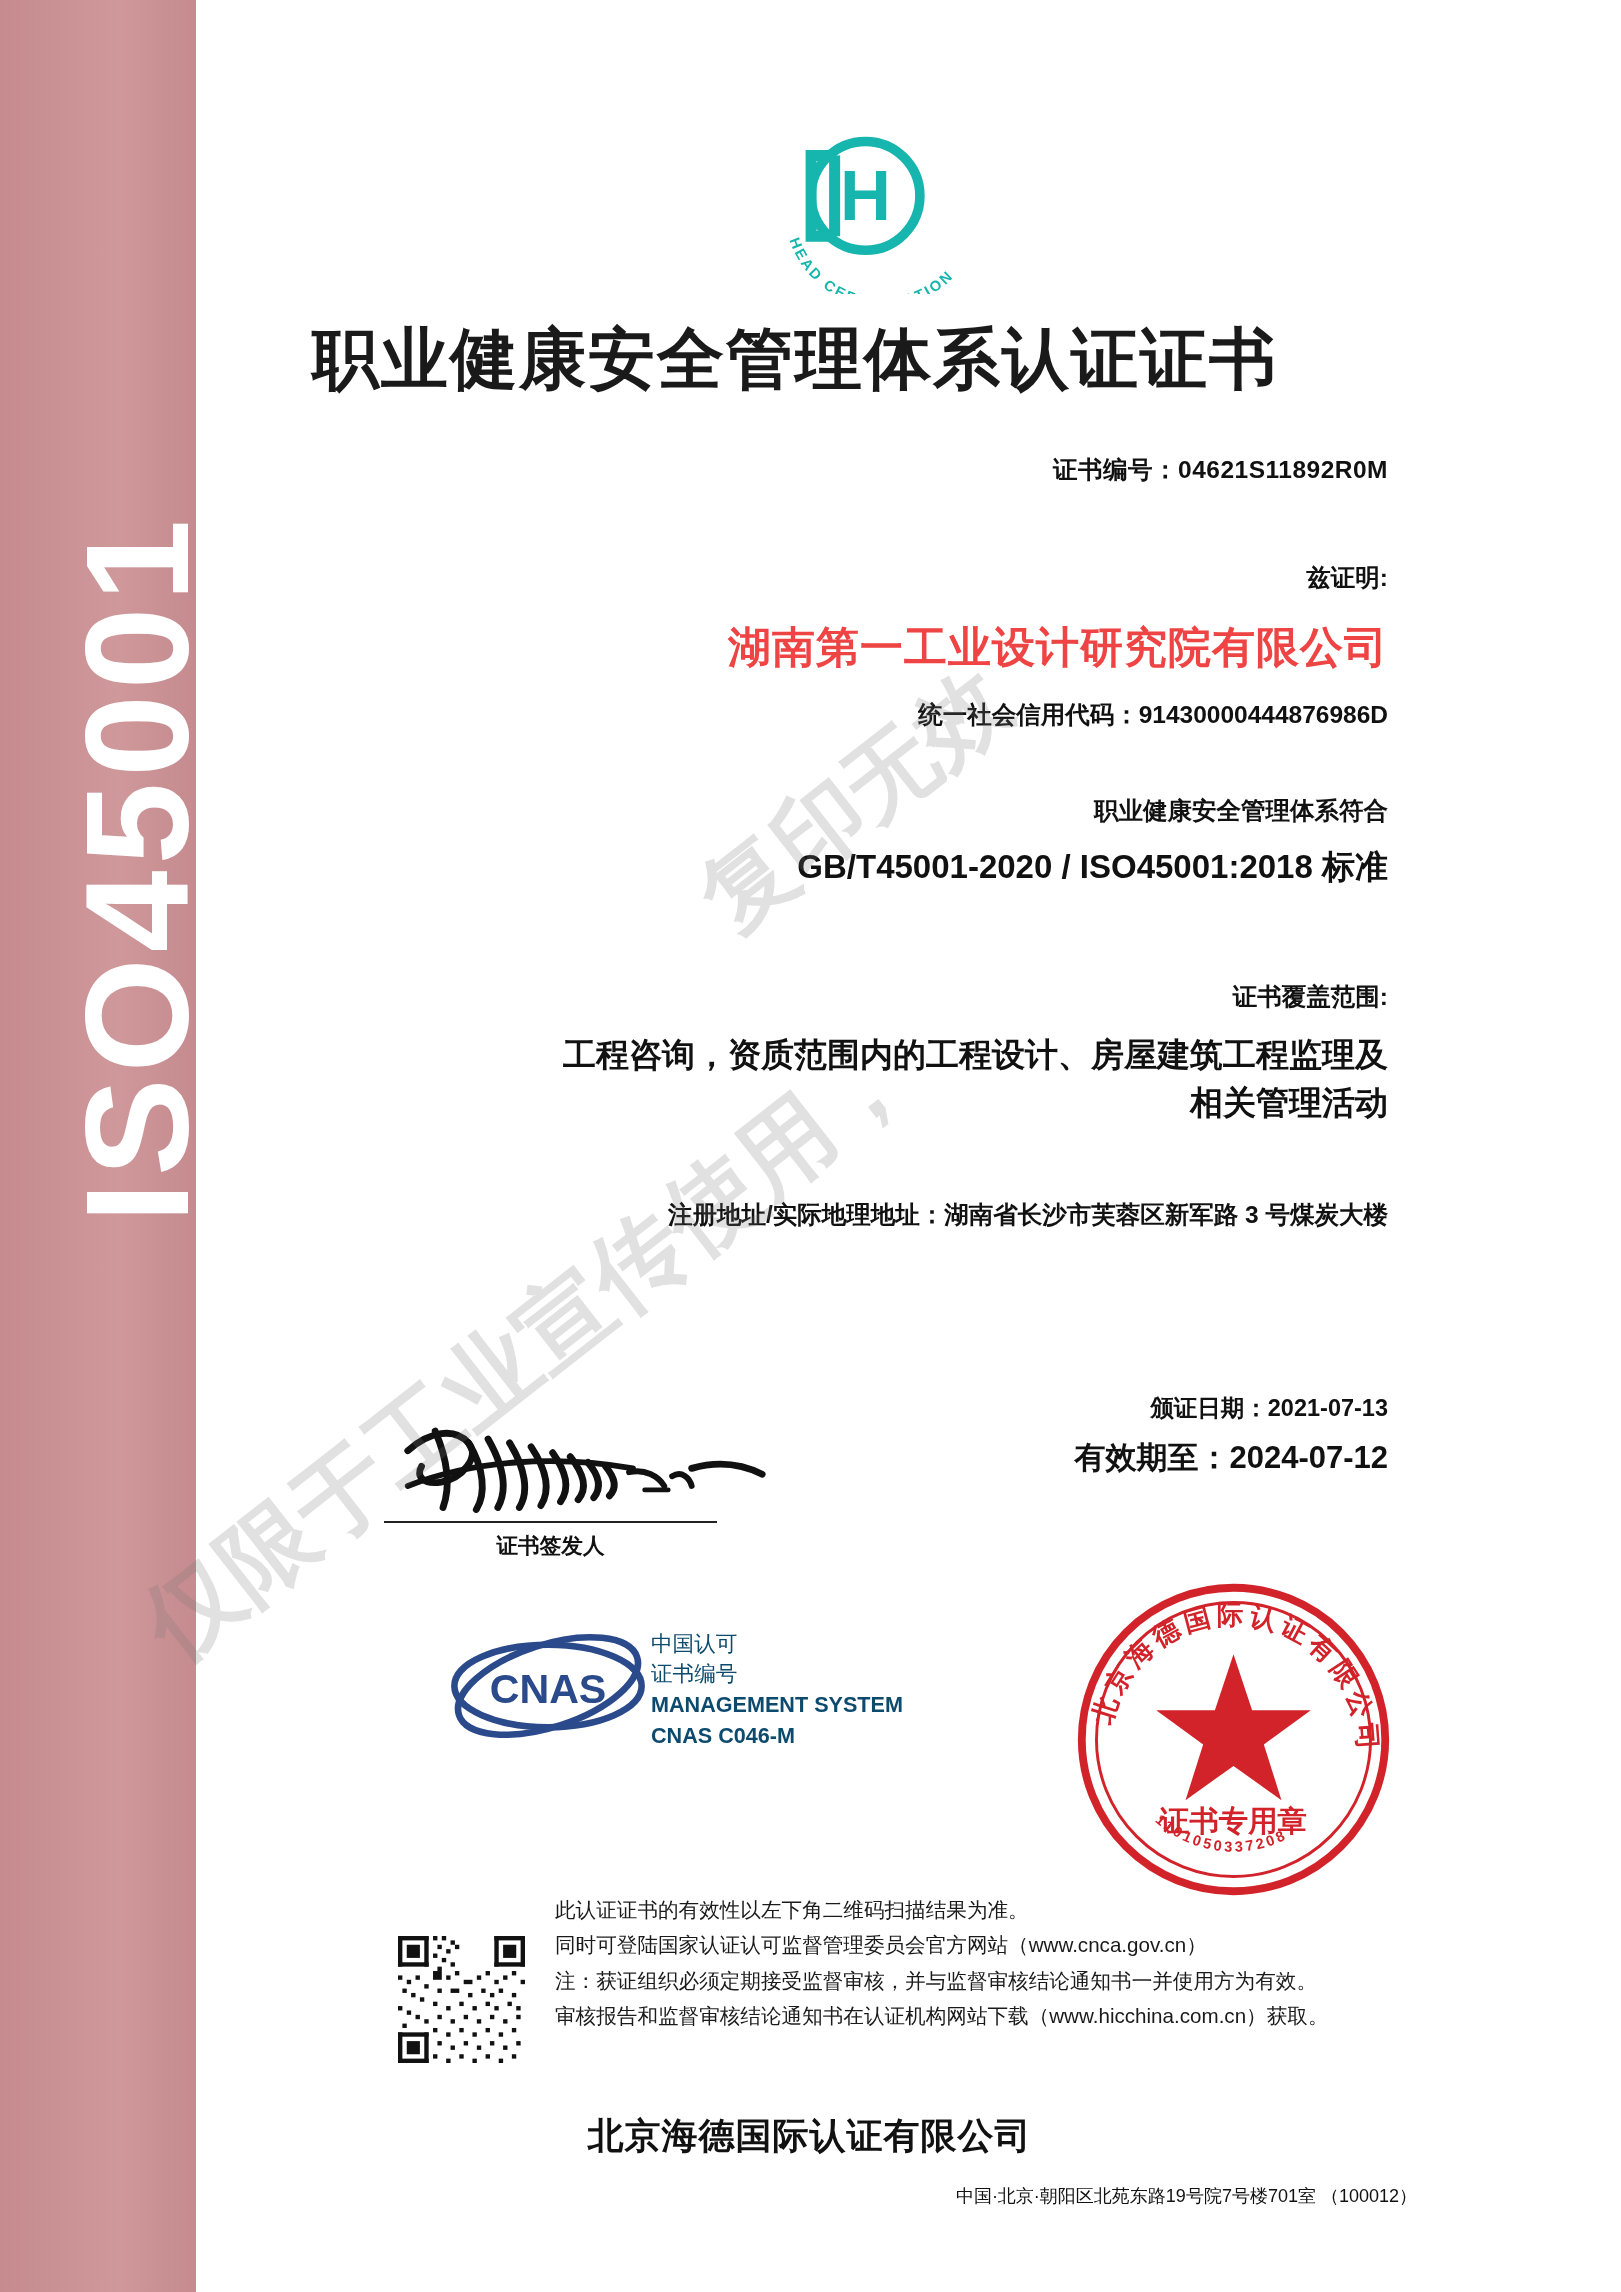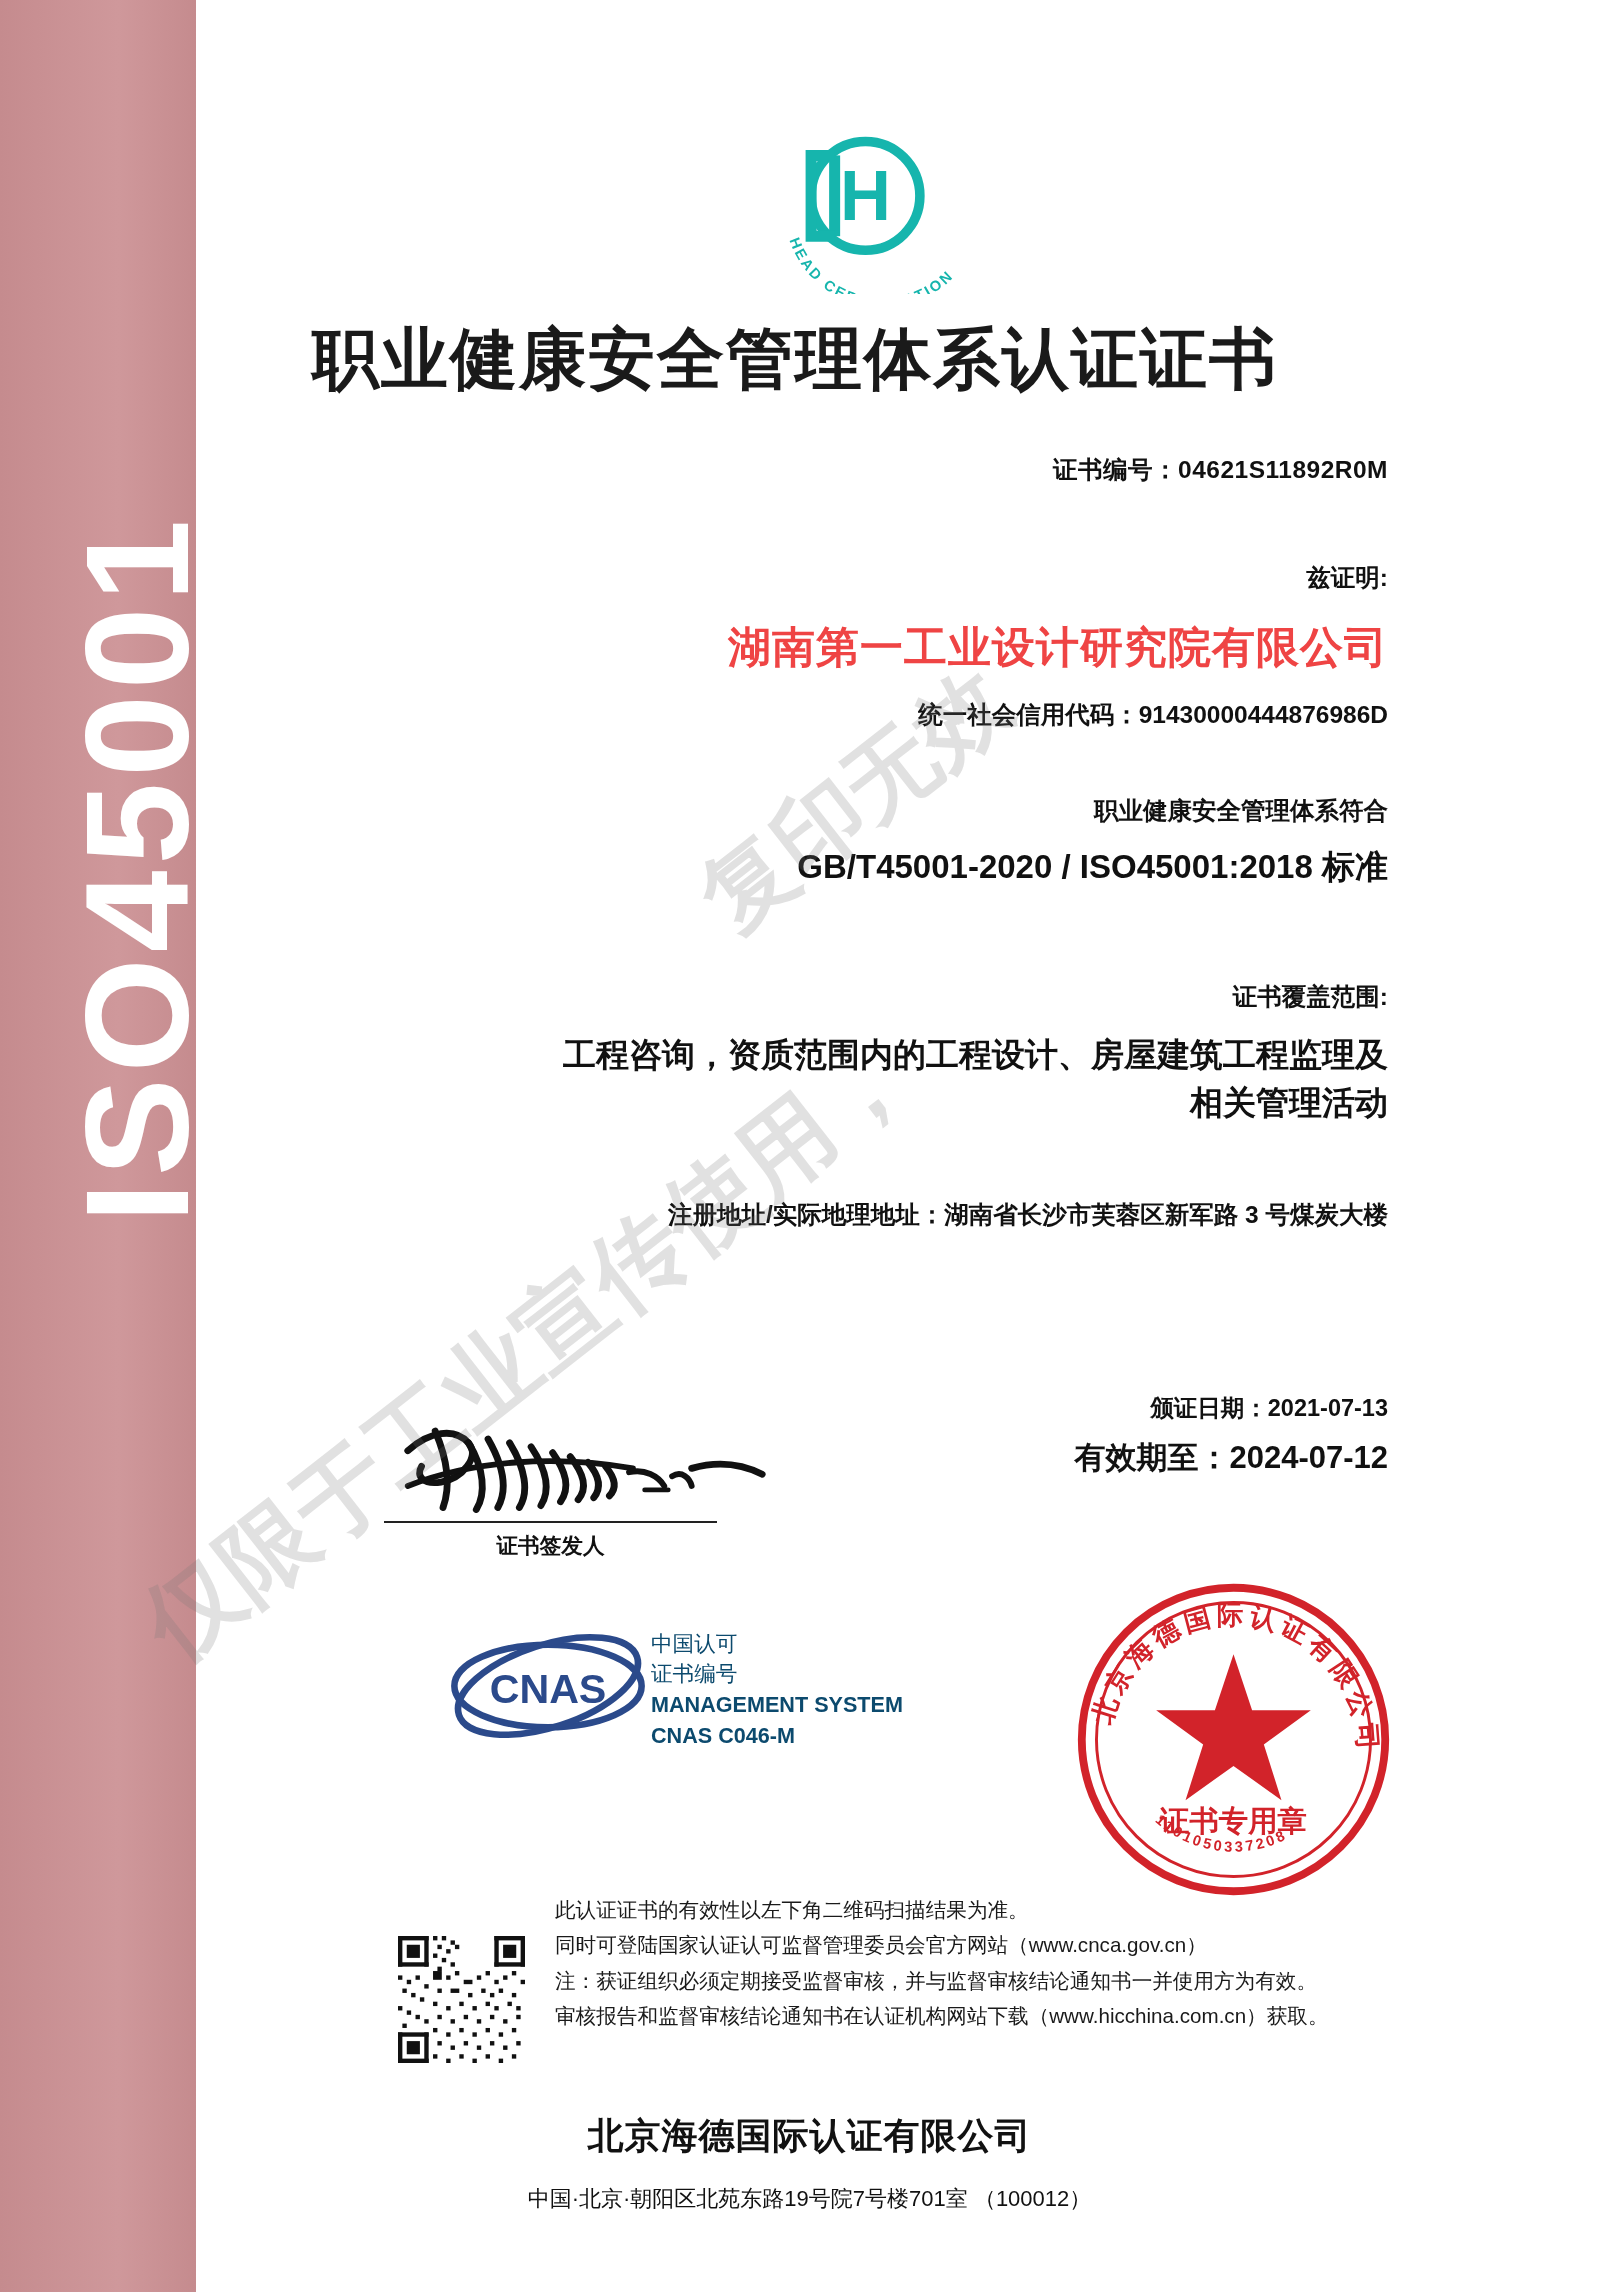--- a/index.html
+++ b/index.html
@@ -272,22 +272,22 @@
     font-size: 36px;
     font-weight: bold;
     color: #111;
     letter-spacing: 1px;
   }
   .issuer-addr {
     position: absolute;
     left: 0;
     top: 2184px;
     width: 1215px;
-    text-align: center;
-    font-size: 22px;
+    text-align: right;
+    font-size: 18px;
     color: #111;
   }
 
   
   .watermark {
     position: absolute;
     left: 0;
     top: 0;
     width: 1621px;
     height: 2293px;

